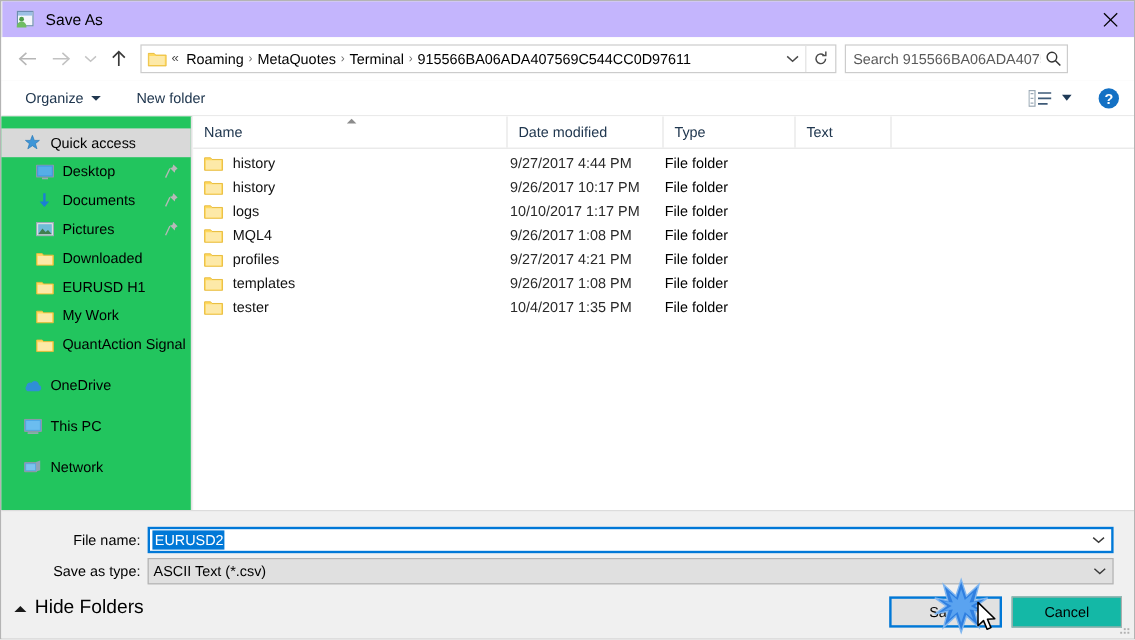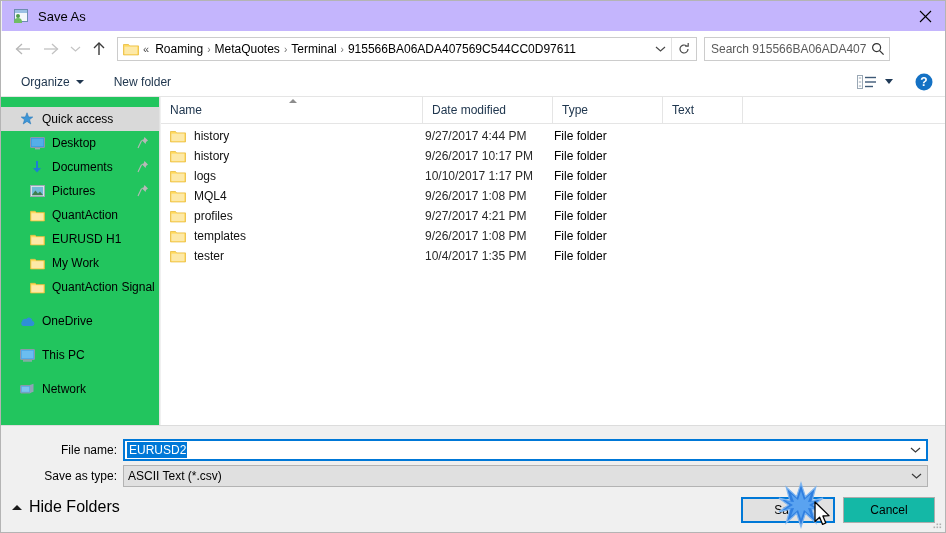--- a/index.html
+++ b/index.html
@@ -661,21 +661,21 @@
         </svg>
       </div>
 
       <div class="side-item lvl1">
         <span class="sicon">
           <svg width="15" height="13" viewBox="0 0 16 14">
             <path d="M0.5 2.5 h5 l1.2 1.4 h8.8 v9 h-15 z" fill="#ffd95e" stroke="#e8bb3d" stroke-width="0.8"></path>
             <path d="M1.5 4.6 h12.8 v7.6 h-12.8 z" fill="#fde9a8"></path>
           </svg>
         </span>
-        <span class="slabel">QuantAction</span>
+        <span class="slabel">Downloaded</span>
       </div>
 
       <div class="side-item lvl1">
         <span class="sicon">
           <svg width="15" height="13" viewBox="0 0 16 14">
             <path d="M0.5 2.5 h5 l1.2 1.4 h8.8 v9 h-15 z" fill="#ffd95e" stroke="#e8bb3d" stroke-width="0.8"></path>
             <path d="M1.5 4.6 h12.8 v7.6 h-12.8 z" fill="#fde9a8"></path>
           </svg>
         </span>
         <span class="slabel">EURUSD H1</span>

